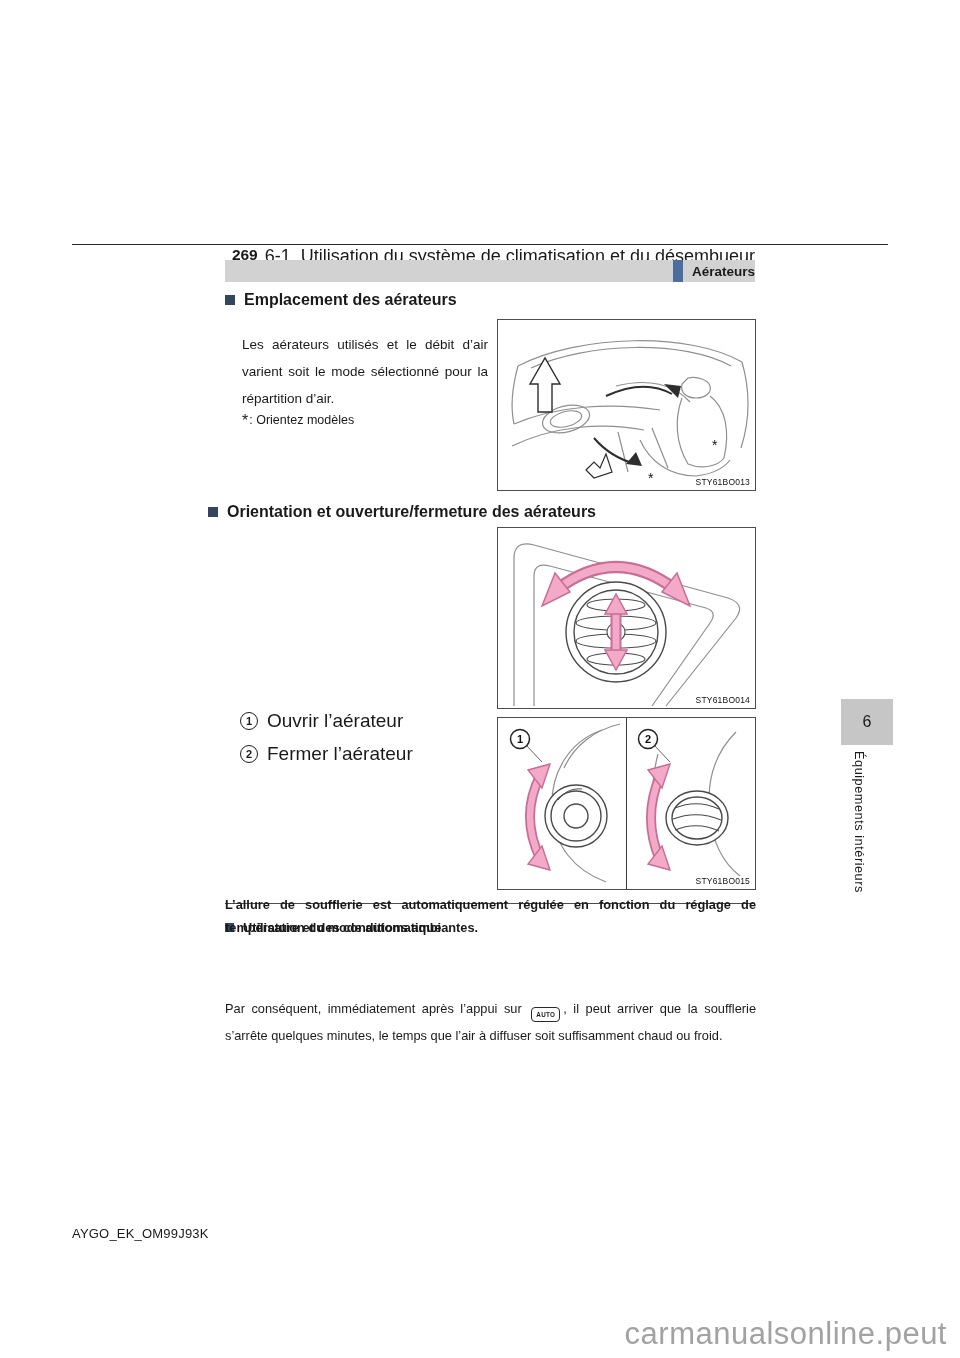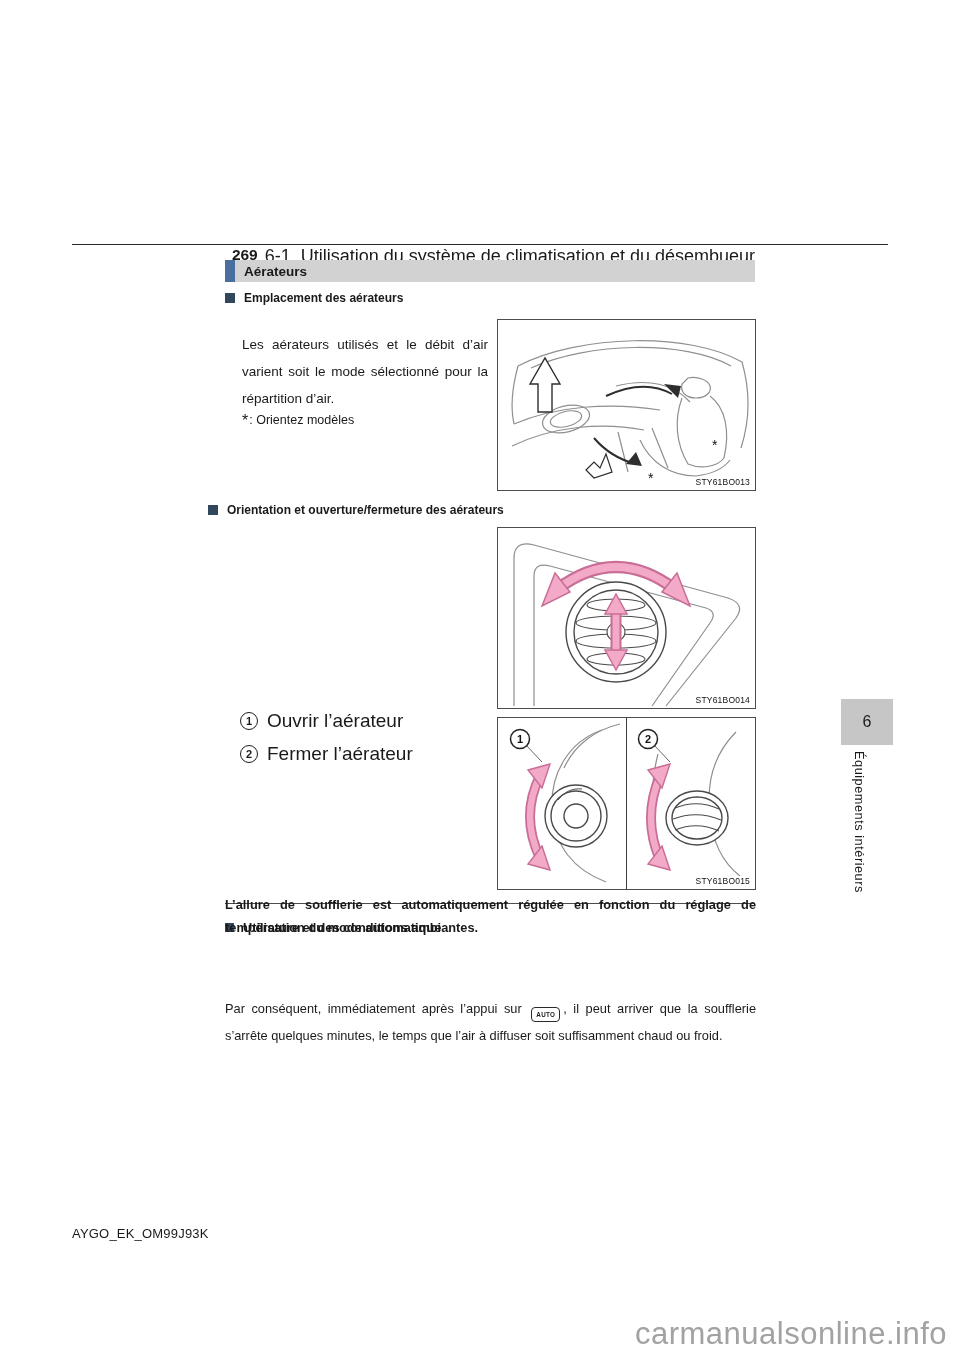--- a/index.html
+++ b/index.html
@@ -8,32 +8,32 @@
 
   
   .topline{position:absolute;top:218px;left:72px;width:683px;display:flex;
            justify-content:flex-end;align-items:flex-start;gap:7px;margin-top:28px;}
   .pagenum{font-size:15.5px;font-weight:bold;}
   .crumb{font-size:18px;}
   .rule-top{position:absolute;top:244px;left:72px;width:816px;height:1px;background:#2a2a2a;}
 
   
   .section-bar{position:absolute;top:260px;left:225px;width:530px;height:22px;
-               background:#d2d2d2;display:flex;align-items:stretch;}
+               background:#d2d2d2;display:flex;align-items:stretch;justify-content:flex-end;}
   .accent{width:10px;background:#4a6e9e;}
   .section-label{font-size:13.5px;font-weight:bold;padding-left:9px;align-self:center;}
 
   
   .h-block{position:absolute;display:flex;align-items:center;gap:9px;}
   .h1{top:291px;left:225px;}
   .h2{top:503px;left:208px;}
   .h3{top:920px;left:225px;}
   .sq{width:10px;height:10px;background:#33475c;flex:0 0 auto;}
   .sq-small{width:9px;height:9px;background:#33475c;flex:0 0 auto;}
-  .h-text{font-size:12px;font-weight:bold;}
+  .h-text{font-size:16px;font-weight:bold;}
   .h-text-sm{font-size:12.8px;font-weight:bold;}
 
   
   .body1{position:absolute;top:317px;left:242px;width:246px;font-size:13.5px;
          line-height:2.0;text-align:justify;}
   .footnote{position:absolute;top:399px;left:242px;font-size:12.5px;}
   .footnote .marker{font-size:16px;vertical-align:-2px;margin-right:1px;}
   .body2{position:absolute;top:529px;left:242px;width:246px;font-size:13.5px;
          line-height:2.0;text-align:justify;}
 
@@ -236,15 +236,15 @@
   <p class="para1">L’allure de soufflerie est automatiquement régulée en fonction du réglage de température et des conditions ambiantes.</p>
   <p class="para2"><span>Par conséquent, immédiatement après l’appui sur</span>
   <span class="auto-btn">AUTO</span><span>, il peut arriver que la soufflerie s’arrête quelques minutes, le temps que l’air à diffuser soit suffisamment chaud ou froid.</span></p>
 
   <div class="side-tab-box">
     <span>6</span>
   </div>
   <div class="side-tab-label">Équipements intérieurs</div>
 
   <div class="footer-code">AYGO_EK_OM99J93K</div>
-  <div class="watermark">carmanualsonline.info</div>
+  <div class="watermark">carmanualsonline.peut</div>
 
 </div>
 
 </body></html>

